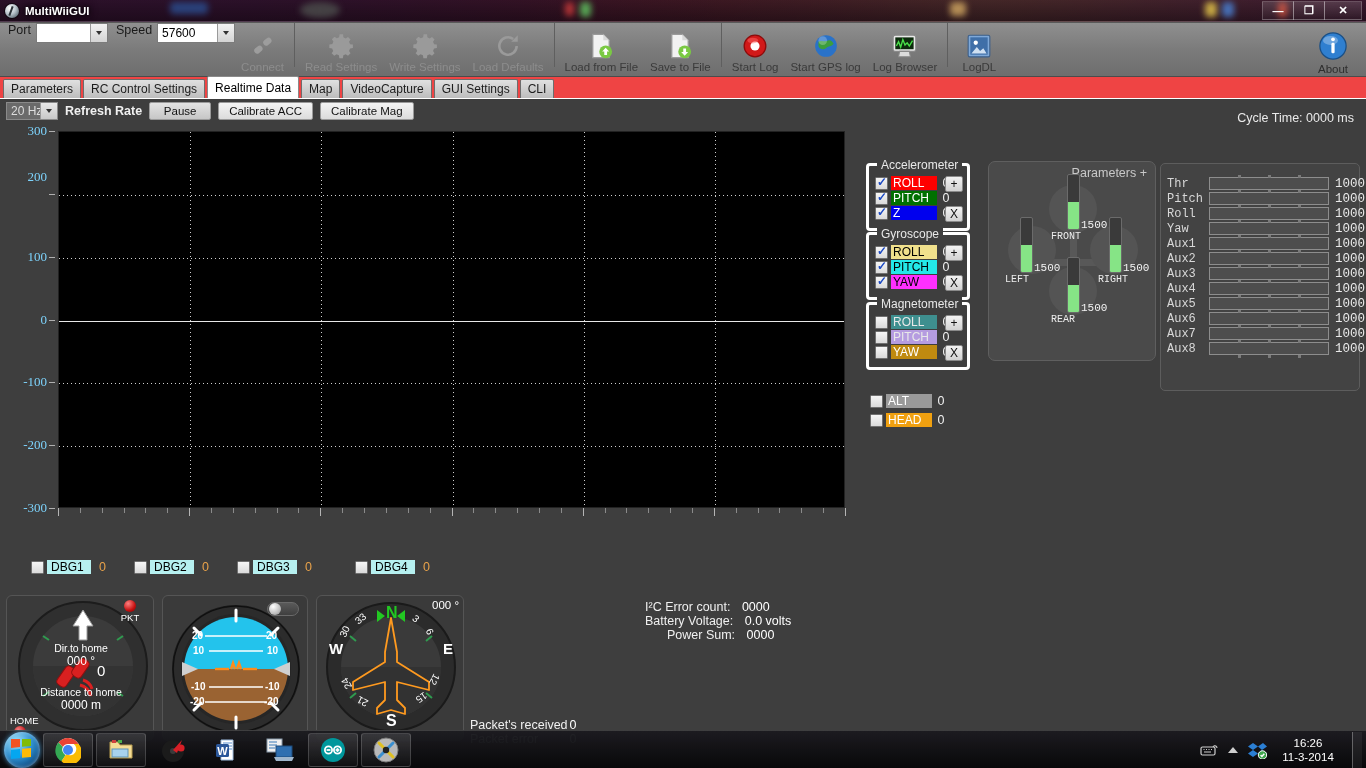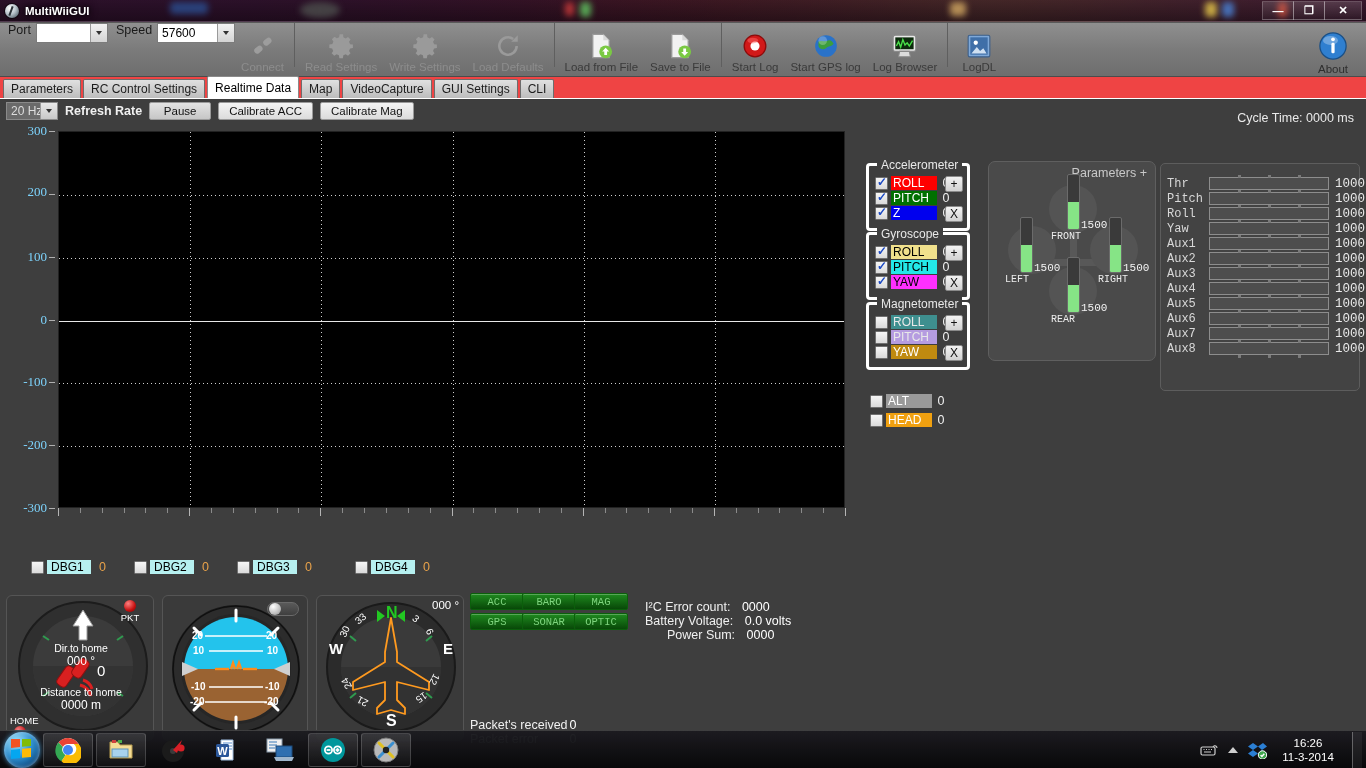--- a/index.html
+++ b/index.html
@@ -447,21 +447,21 @@
     <span id="refreshLbl">Refresh Rate</span>
     <div class="pbtn grey">Pause</div>
     <div class="pbtn">Calibrate ACC</div>
     <div class="pbtn">Calibrate Mag</div>
   </div>
   <div id="cycletime">Cycle Time:  0000 ms</div>
 
   <div id="chartwrap">
     <div id="yaxis">
         <div class="ytick" style="top: 8px;">300</div>
-        <div class="ytick" style="top: 69px; margin-left: 44px;">200</div>
+        <div class="ytick" style="top: 54px; margin-left: 44px;">200</div>
         <div class="ytick" style="top: 133.667px;">100</div>
         <div class="ytick" style="top: 196.5px;">0</div>
         <div class="ytick" style="top: 259.333px;">-100</div>
         <div class="ytick" style="top: 322.167px;">-200</div>
         <div class="ytick" style="top: 385px;">-300</div>
       </div>
     <div id="plot">
         <div class="gl-h" style="top: 62.8333px;"></div>
         <div class="gl-h" style="top: 125.667px;"></div>
         <div class="zeroline" style="top: 188.5px;"></div>
@@ -916,28 +916,20 @@
       <span style="position:absolute;left:110px;top:30px;font-size:10px;transform:rotate(65deg);">6</span>
       <span style="position:absolute;left:112px;top:78px;font-size:10px;transform:rotate(118deg);">12</span>
       <span style="position:absolute;left:99px;top:96px;font-size:10px;transform:rotate(145deg);">15</span>
       <span style="position:absolute;left:40px;top:100px;font-size:10px;transform:rotate(208deg);">21</span>
       <span style="position:absolute;left:24px;top:82px;font-size:10px;transform:rotate(240deg);">24</span>
       <span style="position:absolute;left:22px;top:30px;font-size:10px;transform:rotate(295deg);">30</span>
       <span style="position:absolute;left:38px;top:17px;font-size:10px;transform:rotate(320deg);">33</span>
     </div>
   </div>
 
-  <div id="ledbox" style="position:absolute;left:470px;top:570px;width:160px;height:40px;">
-      <div class="led" style="left: 0px; top: 0px;">ACC</div>
-      <div class="led" style="left: 52px; top: 0px;">BARO</div>
-      <div class="led" style="left: 104px; top: 0px;">MAG</div>
-      <div class="led" style="left: 0px; top: 20px;">GPS</div>
-      <div class="led" style="left: 52px; top: 20px;">SONAR</div>
-      <div class="led" style="left: 104px; top: 20px;">OPTIC</div>
-    </div>
 
   <div class="statline" style="left:645px;top:577px;">
     <span>I²C Error count:</span>
     <span class="statval" style="margin-left:8px;">0000</span>
   </div>
   <div class="statline" style="left:645px;top:591px;">
     <span>Battery Voltage:</span>
     <span class="statval" style="margin-left:8px;">0.0 volts</span>
   </div>
   <div class="statline" style="left:667px;top:605px;">

